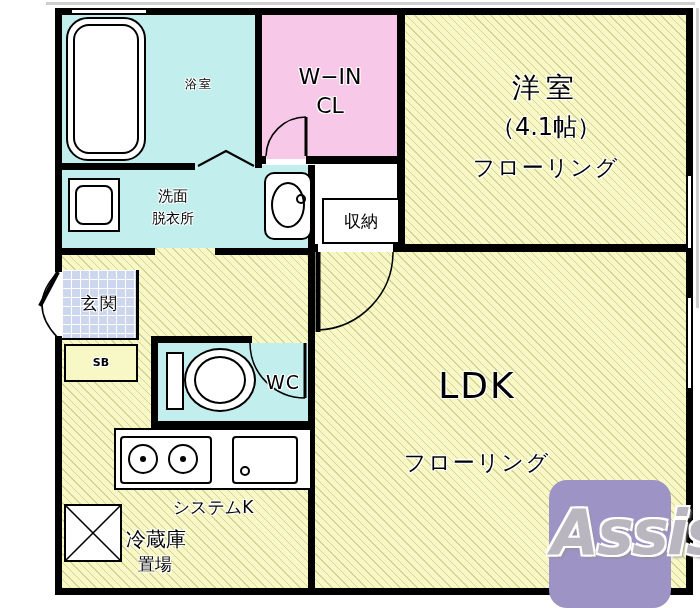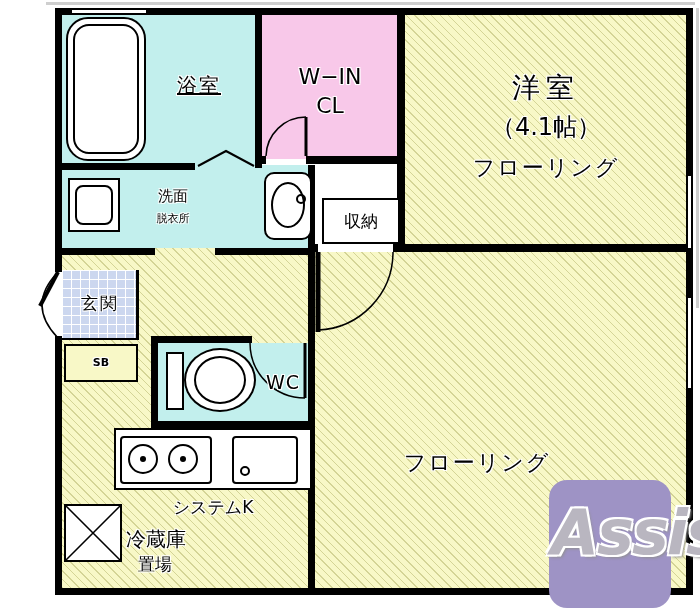--- a/index.html
+++ b/index.html
@@ -98,33 +98,34 @@
     <path d="M198,166 L226,151 L254,166" stroke="#000" stroke-width="2" fill="none"></path>
     <path d="M306,156 L306,117" stroke="#000" stroke-width="3" fill="none"></path>
     <path d="M306,117 A40,40 0 0 0 266,156" stroke="#000" stroke-width="1.5" fill="none"></path>
     <path d="M318,252 L318,332" stroke="#000" stroke-width="5" fill="none"></path>
     <path d="M318,330 A78,78 0 0 0 393,252" stroke="#000" stroke-width="1.5" fill="none"></path>
     <path d="M305,343 L305,398" stroke="#000" stroke-width="3" fill="none"></path>
     <path d="M305,398 A55,55 0 0 1 250,343" stroke="#000" stroke-width="1.5" fill="none"></path>
     <path d="M66,506 L120,560 M120,506 L66,560" stroke="#000" stroke-width="1.5" fill="none"></path>
   </svg>
 
-  <div class="label" style="left:199px;top:85px;font-size:20px;letter-spacing:2px;text-decoration:underline;">浴室</div>
+  <div class="label" style="left:199px;top:85px;font-size:12px;letter-spacing:2px;">浴室</div>
   <div class="label" style="left:330px;top:77px;font-size:22px;text-align:right;">W−IN</div>
   <div class="label" style="left:330px;top:106px;font-size:22px;">CL</div>
   <div class="label" style="left:546px;top:88px;font-size:28px;letter-spacing:6px;">洋室</div>
   <div class="label" style="left:546px;top:127px;font-size:24px;">（4.1帖）</div>
   <div class="label" style="left:546px;top:168px;font-size:22px;letter-spacing:2px;">フローリング</div>
   <div class="label" style="left:173px;top:196px;font-size:15px;">洗面</div>
-  <div class="label" style="left:173px;top:219px;font-size:11px;">脱衣所</div>
+  <div class="label" style="left:173px;top:219px;font-size:14px;">脱衣所</div>
   <div class="label" style="left:361px;top:221px;font-size:17px;">収納</div>
   <div class="label" style="left:100px;top:303px;font-size:17px;letter-spacing:2px;">玄関</div>
   <div class="label" style="left:101px;top:363px;font-size:11px;font-weight:bold;">SB</div>
   <div class="label" style="left:283px;top:382px;font-size:19px;letter-spacing:1px;">WC</div>
   <div class="label" style="left:213px;top:507px;font-size:17px;">システムK</div>
   <div class="label-tl" style="left:126px;top:530px;font-size:20px;font-family:Liberation Mono, monospace;">冷蔵庫</div>
   <div class="label-tl" style="left:138px;top:555px;font-size:17px;">置場</div>
+  <div class="label" style="left:477px;top:386px;font-size:36px;letter-spacing:2px;">LDK</div>
   <div class="label" style="left:477px;top:463px;font-size:22px;letter-spacing:2px;">フローリング</div>
 
   <div class="wm-box"></div>
   <div class="wm-text">Assist</div>
 
 </div>
 
 </body></html>

